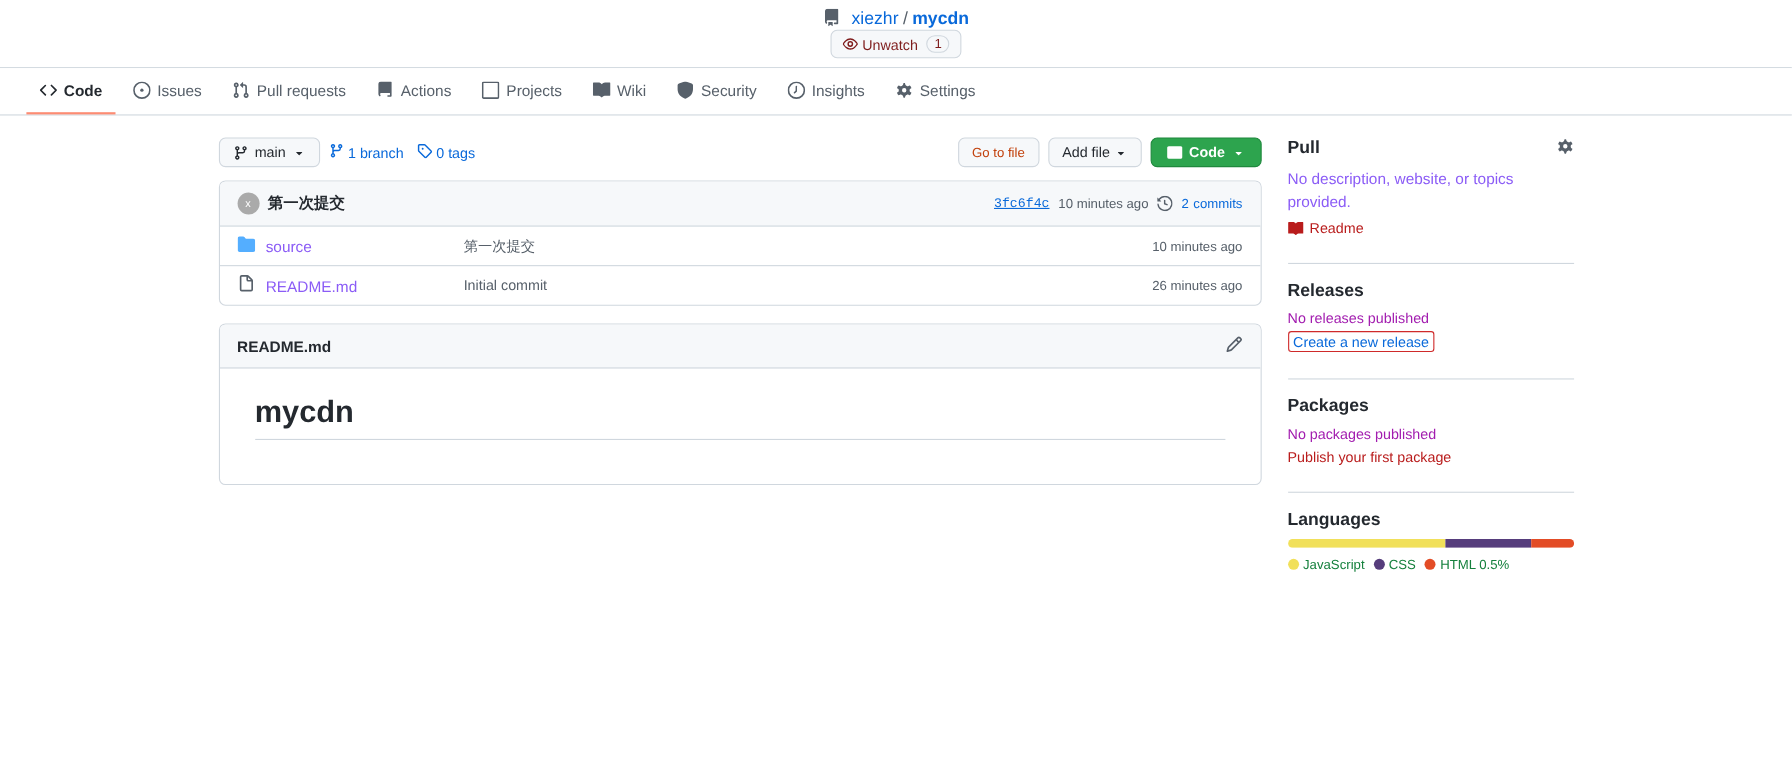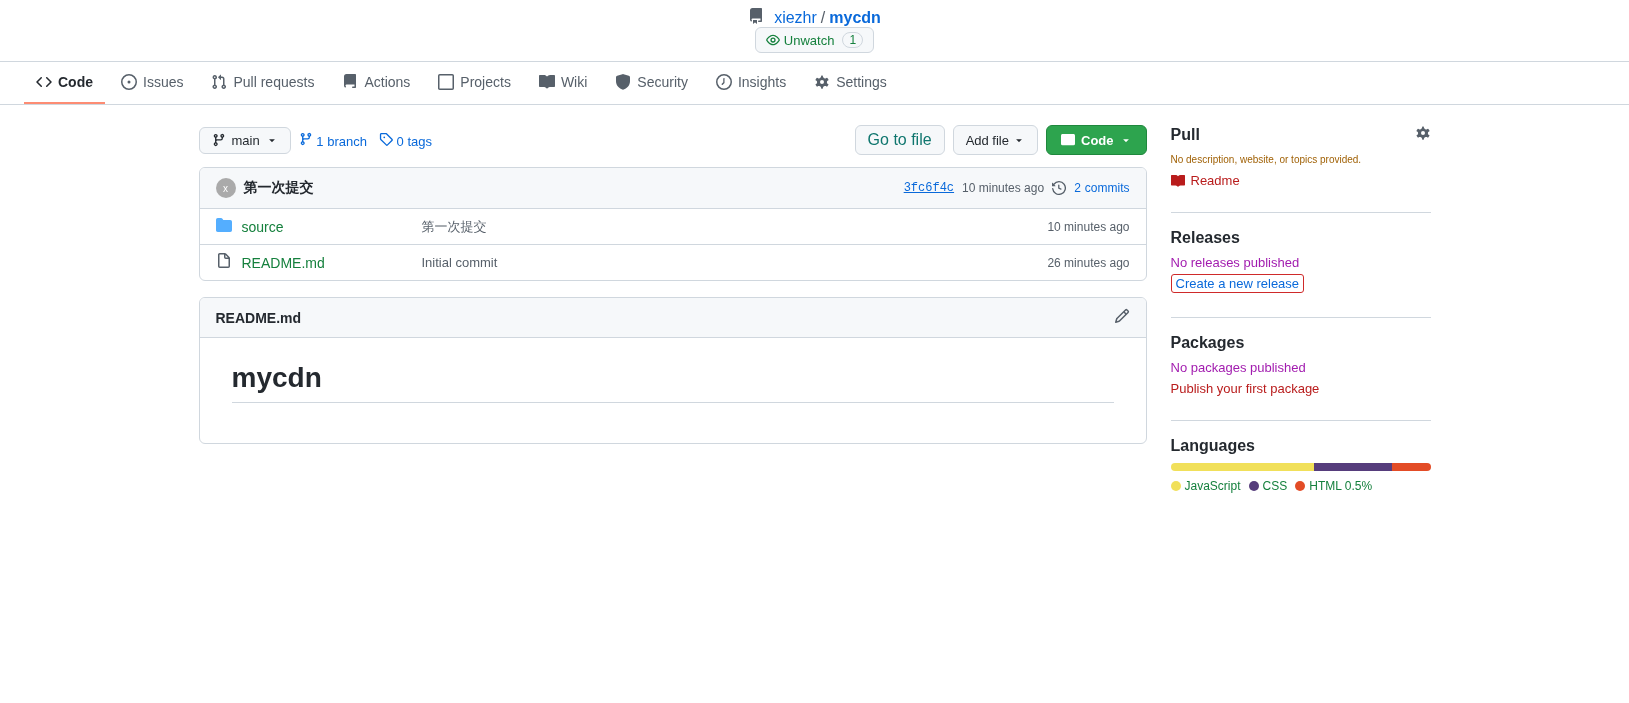--- a/index.html
+++ b/index.html
@@ -24,21 +24,21 @@
     .repo-title .owner { color: #0969da; text-decoration: none; }
     .repo-title .separator { color: #57606a; }
     .repo-title .name { color: #0969da; font-weight: 600; text-decoration: none; }
     .repo-icon { color: #57606a; margin-right: 6px; font-size: 14px; }
 
     .top-right { display: flex; align-items: center; gap: 8px; }
     .unwatch-btn {
       display: flex; align-items: center; gap: 4px;
       border: 1px solid #d0d7de; border-radius: 6px;
       padding: 4px 10px; font-size: 13px; background: #f6f8fa;
-      cursor: pointer; color: #15803d;
+      cursor: pointer; color: #7f1d1d;
     }
     .unwatch-btn .count {
       background: #f6f8fa; border: 1px solid #d0d7de;
       border-radius: 20px; padding: 0 6px; font-size: 12px; margin-left: 4px;
     }
 
     
     .nav-tabs {
       display: flex;
       align-items: center;
@@ -84,22 +84,22 @@
       cursor: pointer; color: #24292f;
     }
     .branch-info {
       display: flex; align-items: center; gap: 12px;
       font-size: 13px; color: #0969da;
     }
     .branch-info a { color: #0969da; text-decoration: none; }
     .toolbar-right { margin-left: auto; display: flex; gap: 8px; }
     .go-to-file-btn {
       border: 1px solid #d0d7de; border-radius: 6px;
-      padding: 5px 12px; font-size: 16px; background: #f6f8fa;
-      cursor: pointer; color: #0f766e;
+      padding: 5px 12px; font-size: 12px; background: #f6f8fa;
+      cursor: pointer; color: #c2410c;
     }
     .add-file-btn {
       border: 1px solid #d0d7de; border-radius: 6px;
       padding: 5px 12px; font-size: 13px; background: #f6f8fa;
       cursor: pointer; color: #24292f; display: flex; align-items: center; gap: 4px;
     }
     .code-btn {
       border: 1px solid #1f883d; border-radius: 6px;
       padding: 5px 14px; font-size: 13px; background: #2da44e;
       cursor: pointer; color: #fff; display: flex; align-items: center; gap: 6px; font-weight: 600;
@@ -124,21 +124,21 @@
     .commit-meta { margin-left: auto; display: flex; align-items: center; gap: 8px; color: #57606a; font-size: 12px; }
     .commit-sha { color: #0969da; font-family: Liberation Mono, monospace; font-size: 12px; }
     .commits-link { color: #0969da; text-decoration: none; display: flex; align-items: center; gap: 4px; }
 
     .file-row {
       display: flex; align-items: center;
       padding: 8px 16px; border-bottom: 1px solid #d0d7de;
     }
     .file-row:last-child { border-bottom: none; }
     .file-icon { margin-right: 10px; color: #57606a; }
-    .file-name { color: #15803d; text-decoration: none; font-size: 14px; flex: 0 0 180px; }
+    .file-name { color: #8b5cf6; text-decoration: none; font-size: 14px; flex: 0 0 180px; }
     .file-commit { color: #57606a; font-size: 13px; flex: 1; }
     .file-time { margin-left: auto; color: #57606a; font-size: 12px; }
 
     
     .readme-box {
       border: 1px solid #d0d7de; border-radius: 6px;
       overflow: hidden;
     }
     .readme-header {
       display: flex; align-items: center; justify-content: space-between;
@@ -149,21 +149,21 @@
     .readme-h1 { font-size: 28px; font-weight: 700; border-bottom: 1px solid #d0d7de; padding-bottom: 8px; margin-bottom: 16px; }
 
     
     .sidebar-section { margin-bottom: 24px; }
     .sidebar-section-header {
       display: flex; align-items: center; justify-content: space-between;
       margin-bottom: 8px;
     }
     .sidebar-section-title { font-size: 16px; font-weight: 600; }
     .sidebar-gear { cursor: pointer; color: #57606a; }
-    .sidebar-desc { color: #a16207; font-size: 10px; line-height: 1.5; }
+    .sidebar-desc { color: #8b5cf6; font-size: 14px; line-height: 1.5; }
     .sidebar-link { color: #b91c1c; text-decoration: none; font-size: 13px; display: flex; align-items: center; gap: 6px; margin-top: 6px; }
     .sidebar-divider { border: none; border-top: 1px solid #d0d7de; margin: 16px 0; }
 
     .no-releases { color: #a21caf; font-size: 13px; margin-bottom: 4px; }
     .create-release-link {
       color: #0969da; text-decoration: none; font-size: 13px;
       border: 1px solid #cf2a2a; display: inline-block; padding: 1px 4px; border-radius: 3px;
     }
 
     

